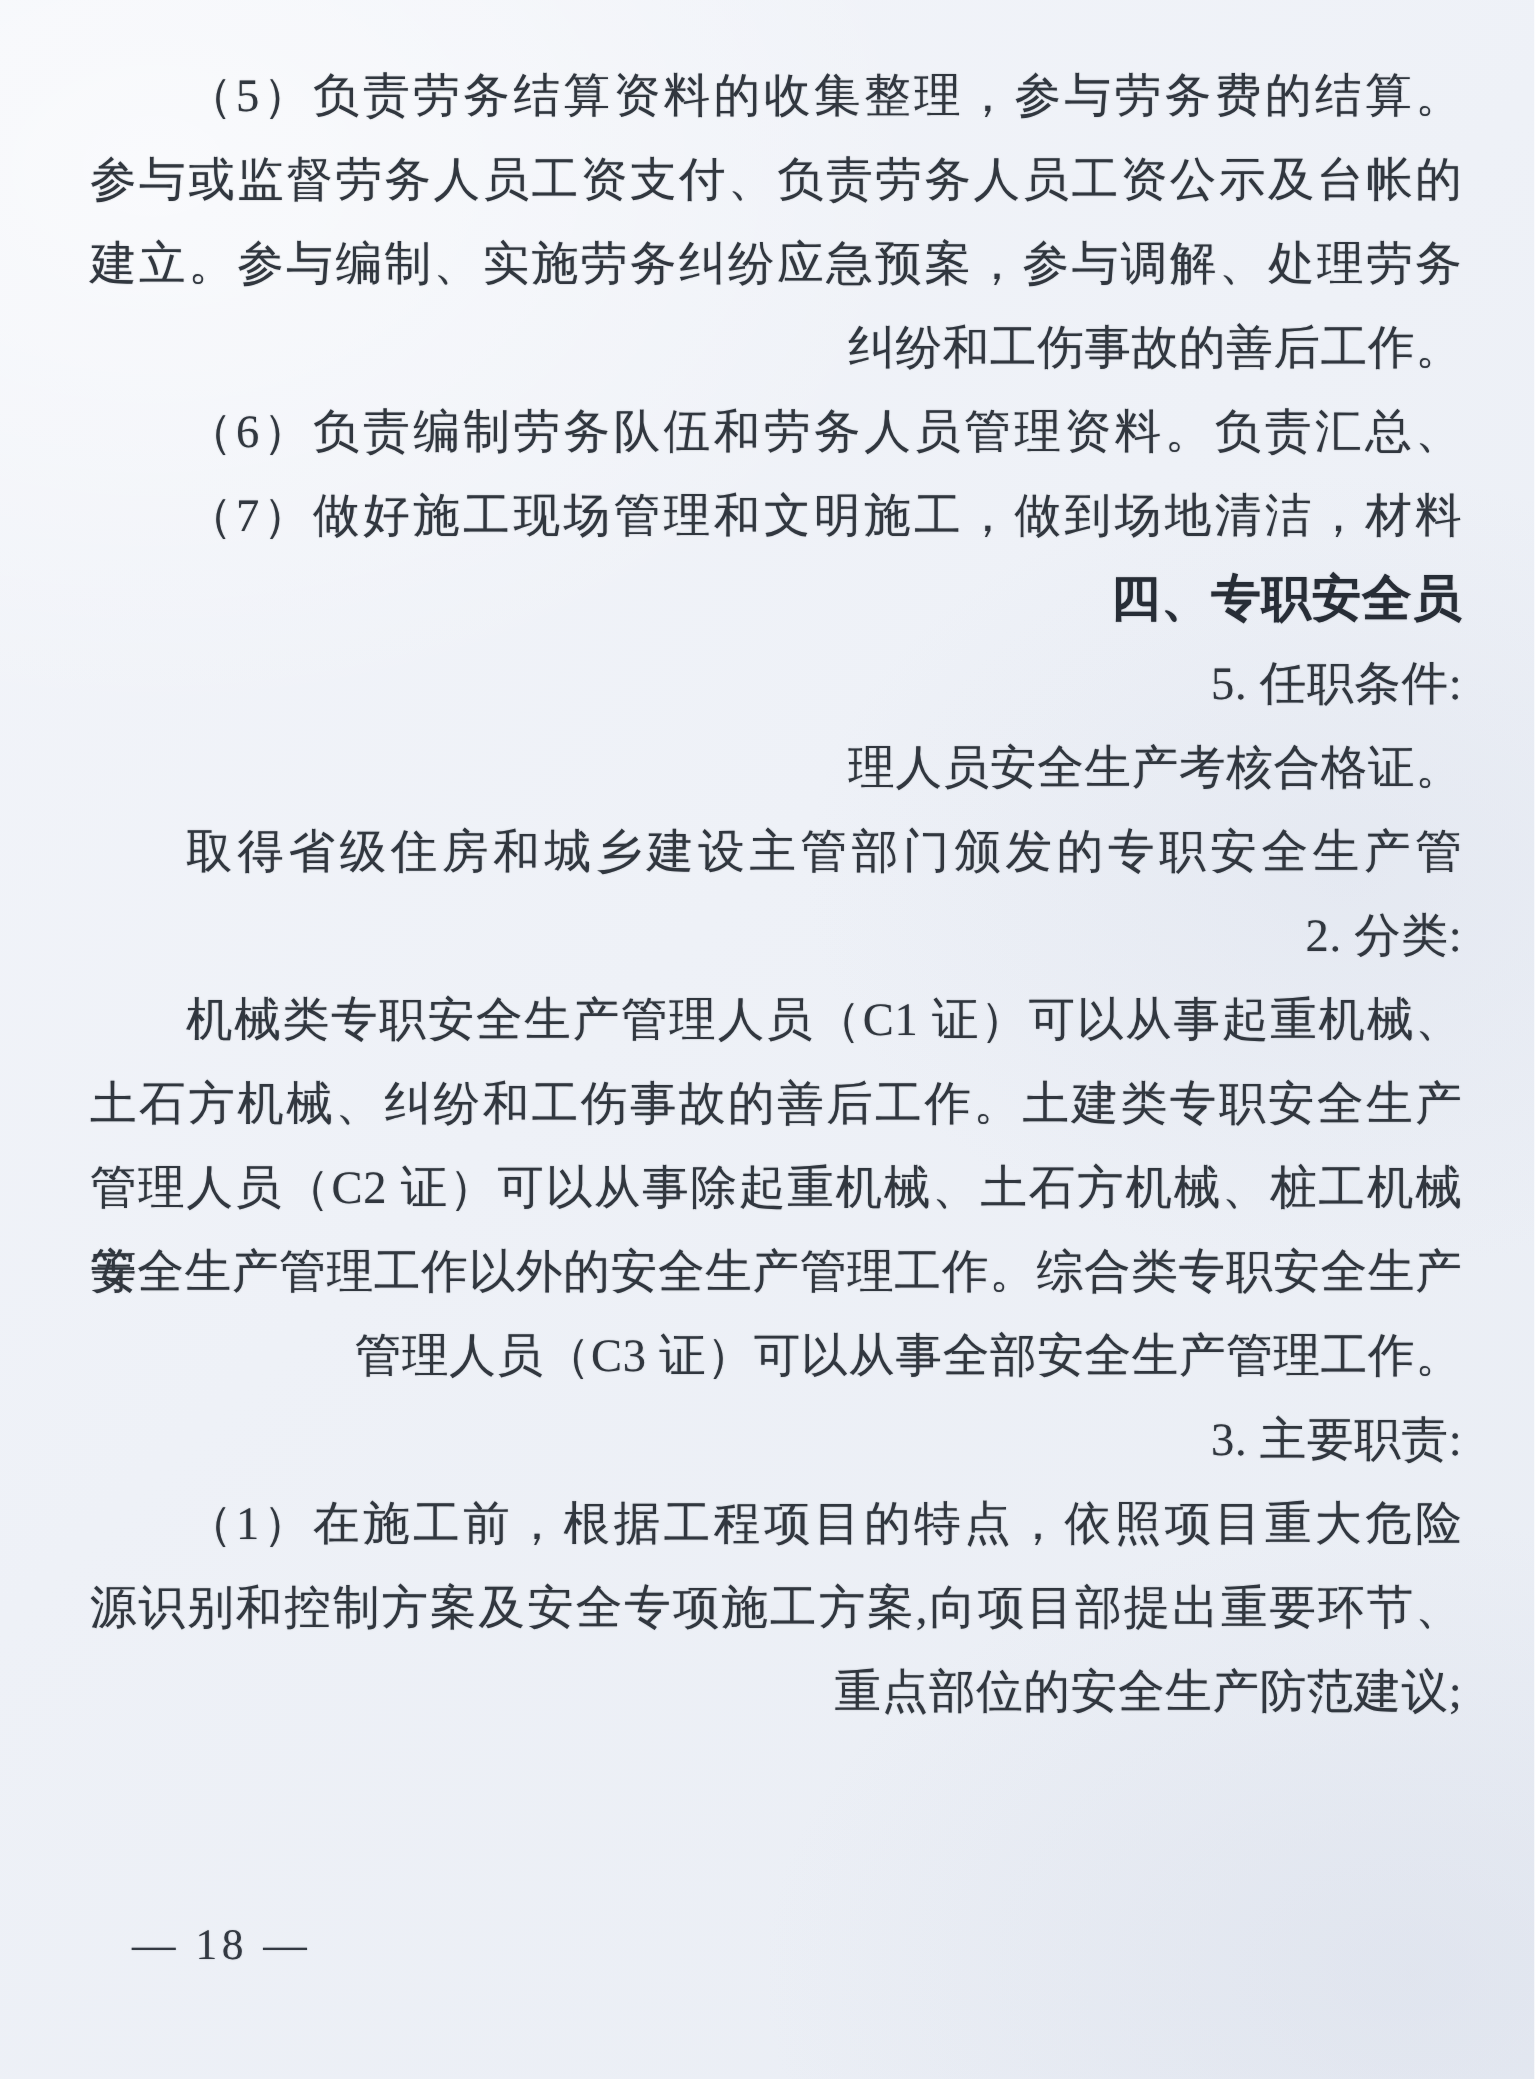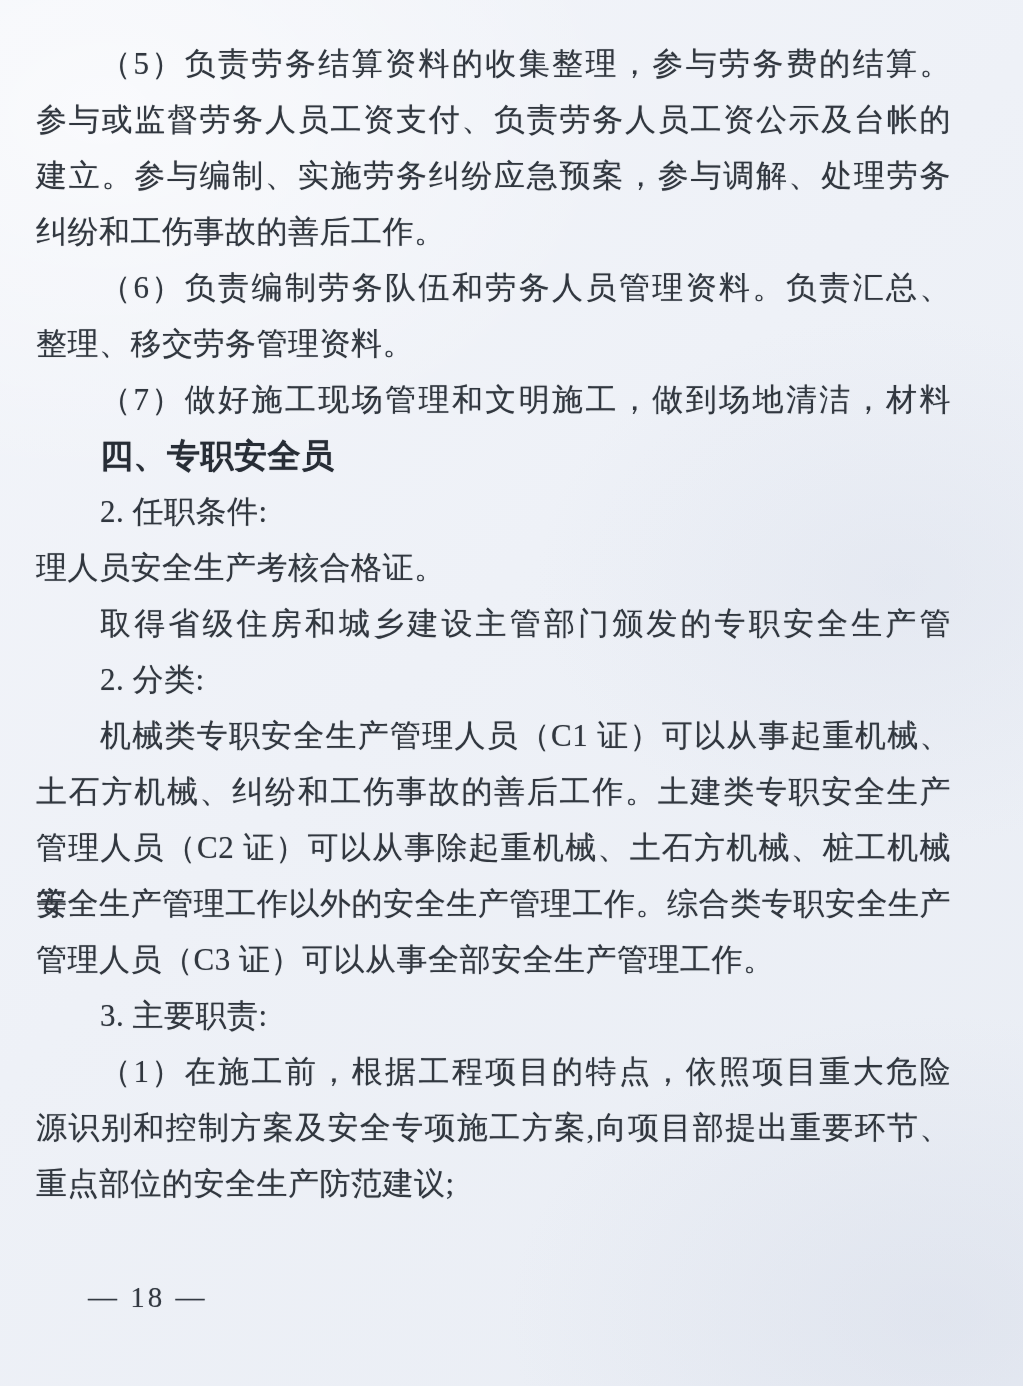--- a/index.html
+++ b/index.html
@@ -16,32 +16,33 @@
     background:
       radial-gradient(ellipse 520px 380px at 88% 42%, rgba(214,220,233,0.35), transparent 70%),
       radial-gradient(ellipse 700px 500px at 10% 8%, rgba(255,255,255,0.55), transparent 75%),
       radial-gradient(ellipse 600px 420px at 92% 95%, rgba(210,216,230,0.40), transparent 72%),
       linear-gradient(135deg, #f3f5fa 0%, #eef1f7 45%, #e9edf4 100%);
     font-family: "Liberation Serif", serif;
     color: #30363f;
   }
   .text-block {
     position: absolute;
-    left: 36px;
+    left: 60px;
     top: 36px;
     width: 915px;
   }
   .ln {
     height: 56px;
     line-height: 56px;
     font-size: 31px;
     letter-spacing: 0.5px;
     white-space: normal;
     color: #31373f;
     text-shadow: 0 0 1px rgba(49,55,63,0.45);
+    text-align: right;
   }
   .ln.indent { text-indent: 64px; }
   .ln.fill {
     text-align: justify;
     text-align-last: justify;
     text-justify: inter-character;
   }
   .ln.heading {
     font-family: Liberation Serif, serif;
     font-weight: 700;
@@ -65,24 +66,23 @@
 </head>
 <body>
 
 <div class="page">
   <div class="text-block">
     <div class="ln indent fill">（5）负责劳务结算资料的收集整理，参与劳务费的结算。</div>
     <div class="ln fill">参与或监督劳务人员工资支付、负责劳务人员工资公示及台帐的</div>
     <div class="ln fill">建立。参与编制、实施劳务纠纷应急预案，参与调解、处理劳务</div>
     <div class="ln">纠纷和工伤事故的善后工作。</div>
     <div class="ln indent fill">（6）负责编制劳务队伍和劳务人员管理资料。负责汇总、</div>
-    <div class="ln">整理、移交劳务管理资料。</div>
     <div class="ln indent fill">（7）做好施工现场管理和文明施工，做到场地清洁，材料</div>
     <div class="ln indent heading">四、专职安全员</div>
-    <div class="ln indent">2. 任职条件:</div>
+    <div class="ln indent">5. 任职条件:</div>
     <div class="ln">理人员安全生产考核合格证。</div>
     <div class="ln indent fill">取得省级住房和城乡建设主管部门颁发的专职安全生产管</div>
     <div class="ln indent">2. 分类:</div>
     <div class="ln indent fill">机械类专职安全生产管理人员（C1 证）可以从事起重机械、</div>
     <div class="ln fill">土石方机械、纠纷和工伤事故的善后工作。土建类专职安全生产</div>
     <div class="ln fill">管理人员（C2 证）可以从事除起重机械、土石方机械、桩工机械等</div>
     <div class="ln fill">安全生产管理工作以外的安全生产管理工作。综合类专职安全生产</div>
     <div class="ln">管理人员（C3 证）可以从事全部安全生产管理工作。</div>
     <div class="ln indent">3. 主要职责:</div>
     <div class="ln indent fill">（1）在施工前，根据工程项目的特点，依照项目重大危险</div>

